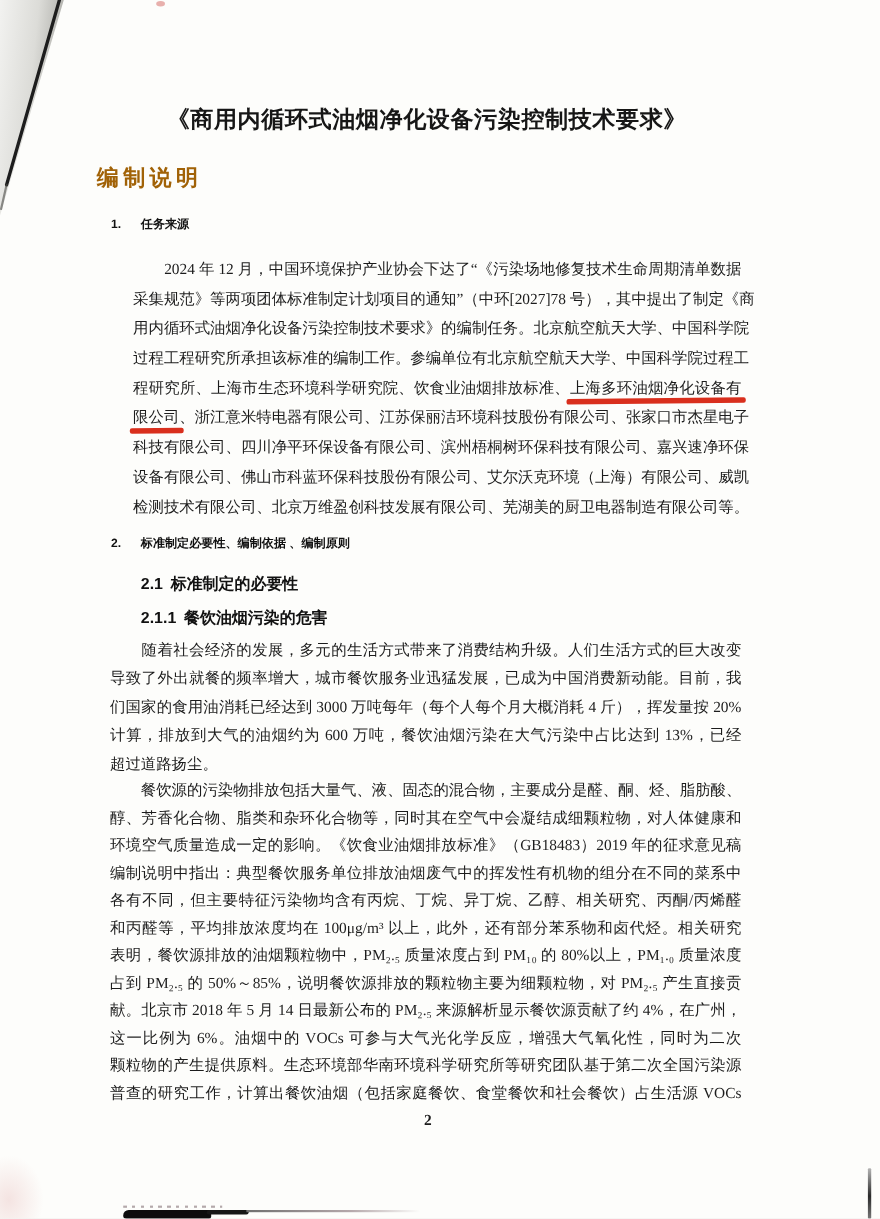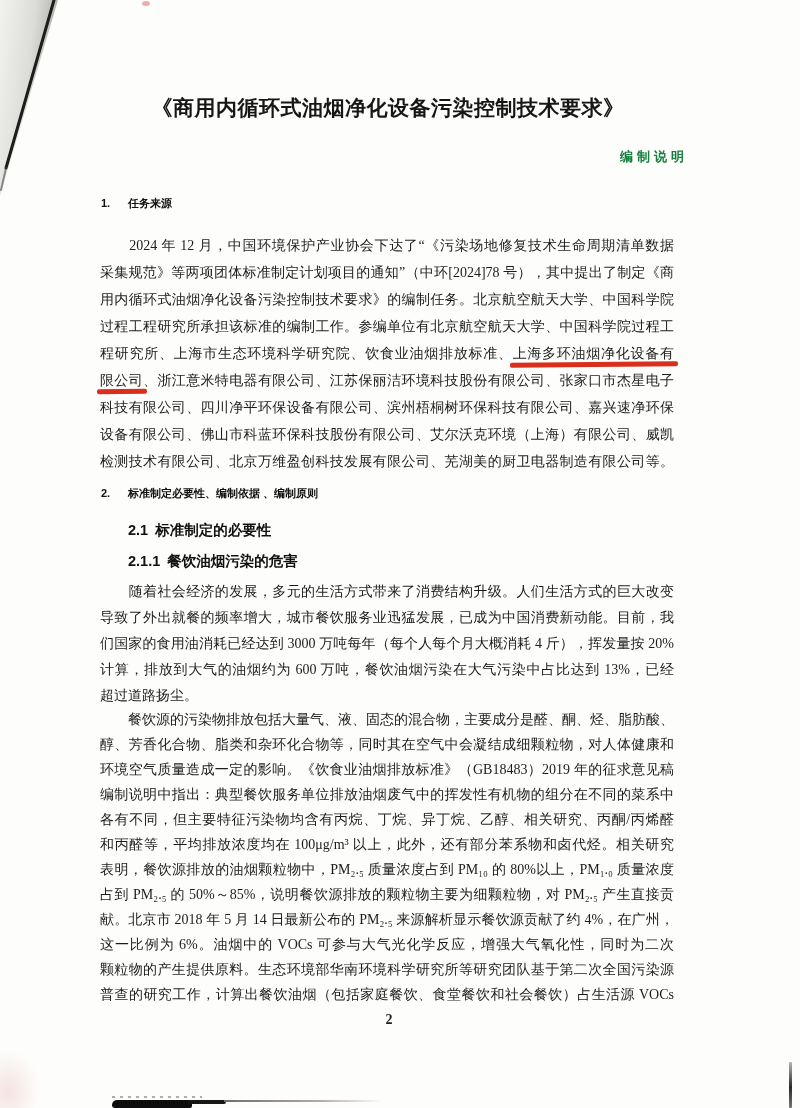--- a/index.html
+++ b/index.html
@@ -15,42 +15,42 @@
   
   .doc-title{
     position:absolute;top:94px;left:88px;width:600px;
     text-align:center;
     font-family:"Liberation Sans","DejaVu Sans",sans-serif;
     font-weight:700;font-size:21px;letter-spacing:.5px;color:#161616;
     white-space:nowrap;
   }
   .doc-subtitle{
     position:absolute;top:148px;left:88px;width:600px;
-    text-align:right;
+    text-align:left;
     font-family:"Liberation Sans","DejaVu Sans",sans-serif;
-    font-weight:700;font-size:13px;letter-spacing:4px;color:#15803d;
+    font-weight:700;font-size:20px;letter-spacing:4px;color:#a16207;
   }
   .hsec{
     position:absolute;left:101px;
     font-family:"Liberation Sans","DejaVu Sans",sans-serif;
     font-weight:700;font-size:11px;color:#111;
     white-space:nowrap;
   }
   .hsec .num{display:inline-block;min-width:27px;}
   .hsub{
     position:absolute;left:100px;
     font-family:"Liberation Sans","DejaVu Sans",sans-serif;
     font-weight:700;font-size:14.5px;color:#111;
     white-space:nowrap;
     margin-left:28px;
   }
   .hsub .num{margin-right:7px;}
   
   .para{position:absolute;left:100px;width:574px;font-size:14px;}
-  .lh27 .tline{line-height:27px;height:27px;}
+  .lh27 .tline{line-height:27px;height:27px;margin-left:21px;}
   .lh26 .tline{line-height:26px;height:26px;}
   .lh25 .tline{line-height:25px;height:25px;}
   .tline{
     text-align:justify;
     text-align-last:justify;
     overflow:visible;
     white-space:nowrap;
   }
   .tline.short{text-align-last:left;}
   .red-ul{position:relative;}
@@ -117,21 +117,21 @@
 
   <div class="doc-title">《商用内循环式油烟净化设备污染控制技术要求》</div>
   <div class="doc-subtitle">编制说明</div>
 
   <div class="hsec" style="top:196px">
     <span class="num">1.</span><span>任务来源</span>
   </div>
 
   <div class="para lh27" style="top:232px">
       <div class="tline">　　2024 年 12 月，中国环境保护产业协会下达了“《污染场地修复技术生命周期清单数据</div>
-      <div class="tline">采集规范》等两项团体标准制定计划项目的通知”（中环[2024]78 号），其中提出了制定《商</div>
+      <div class="tline">采集规范》等两项团体标准制定计划项目的通知”（中环[2027]78 号），其中提出了制定《商</div>
       <div class="tline">用内循环式油烟净化设备污染控制技术要求》的编制任务。北京航空航天大学、中国科学院</div>
       <div class="tline">过程工程研究所承担该标准的编制工作。参编单位有北京航空航天大学、中国科学院过程工</div>
       <div class="tline"><span>程研究所、上海市生态环境科学研究院、饮食业油烟排放标准、</span><span class="red-ul">上海多环油烟净化设备有</span></div>
       <div class="tline"><span class="red-ul">限公司</span><span>、浙江意米特电器有限公司、江苏保丽洁环境科技股份有限公司、张家口市杰星电子</span></div>
       <div class="tline">科技有限公司、四川净平环保设备有限公司、滨州梧桐树环保科技有限公司、嘉兴速净环保</div>
       <div class="tline">设备有限公司、佛山市科蓝环保科技股份有限公司、艾尔沃克环境（上海）有限公司、威凯</div>
       <div class="tline">检测技术有限公司、北京万维盈创科技发展有限公司、芜湖美的厨卫电器制造有限公司等。</div>
     </div>
 
   <div class="hsec" style="top:486px">

